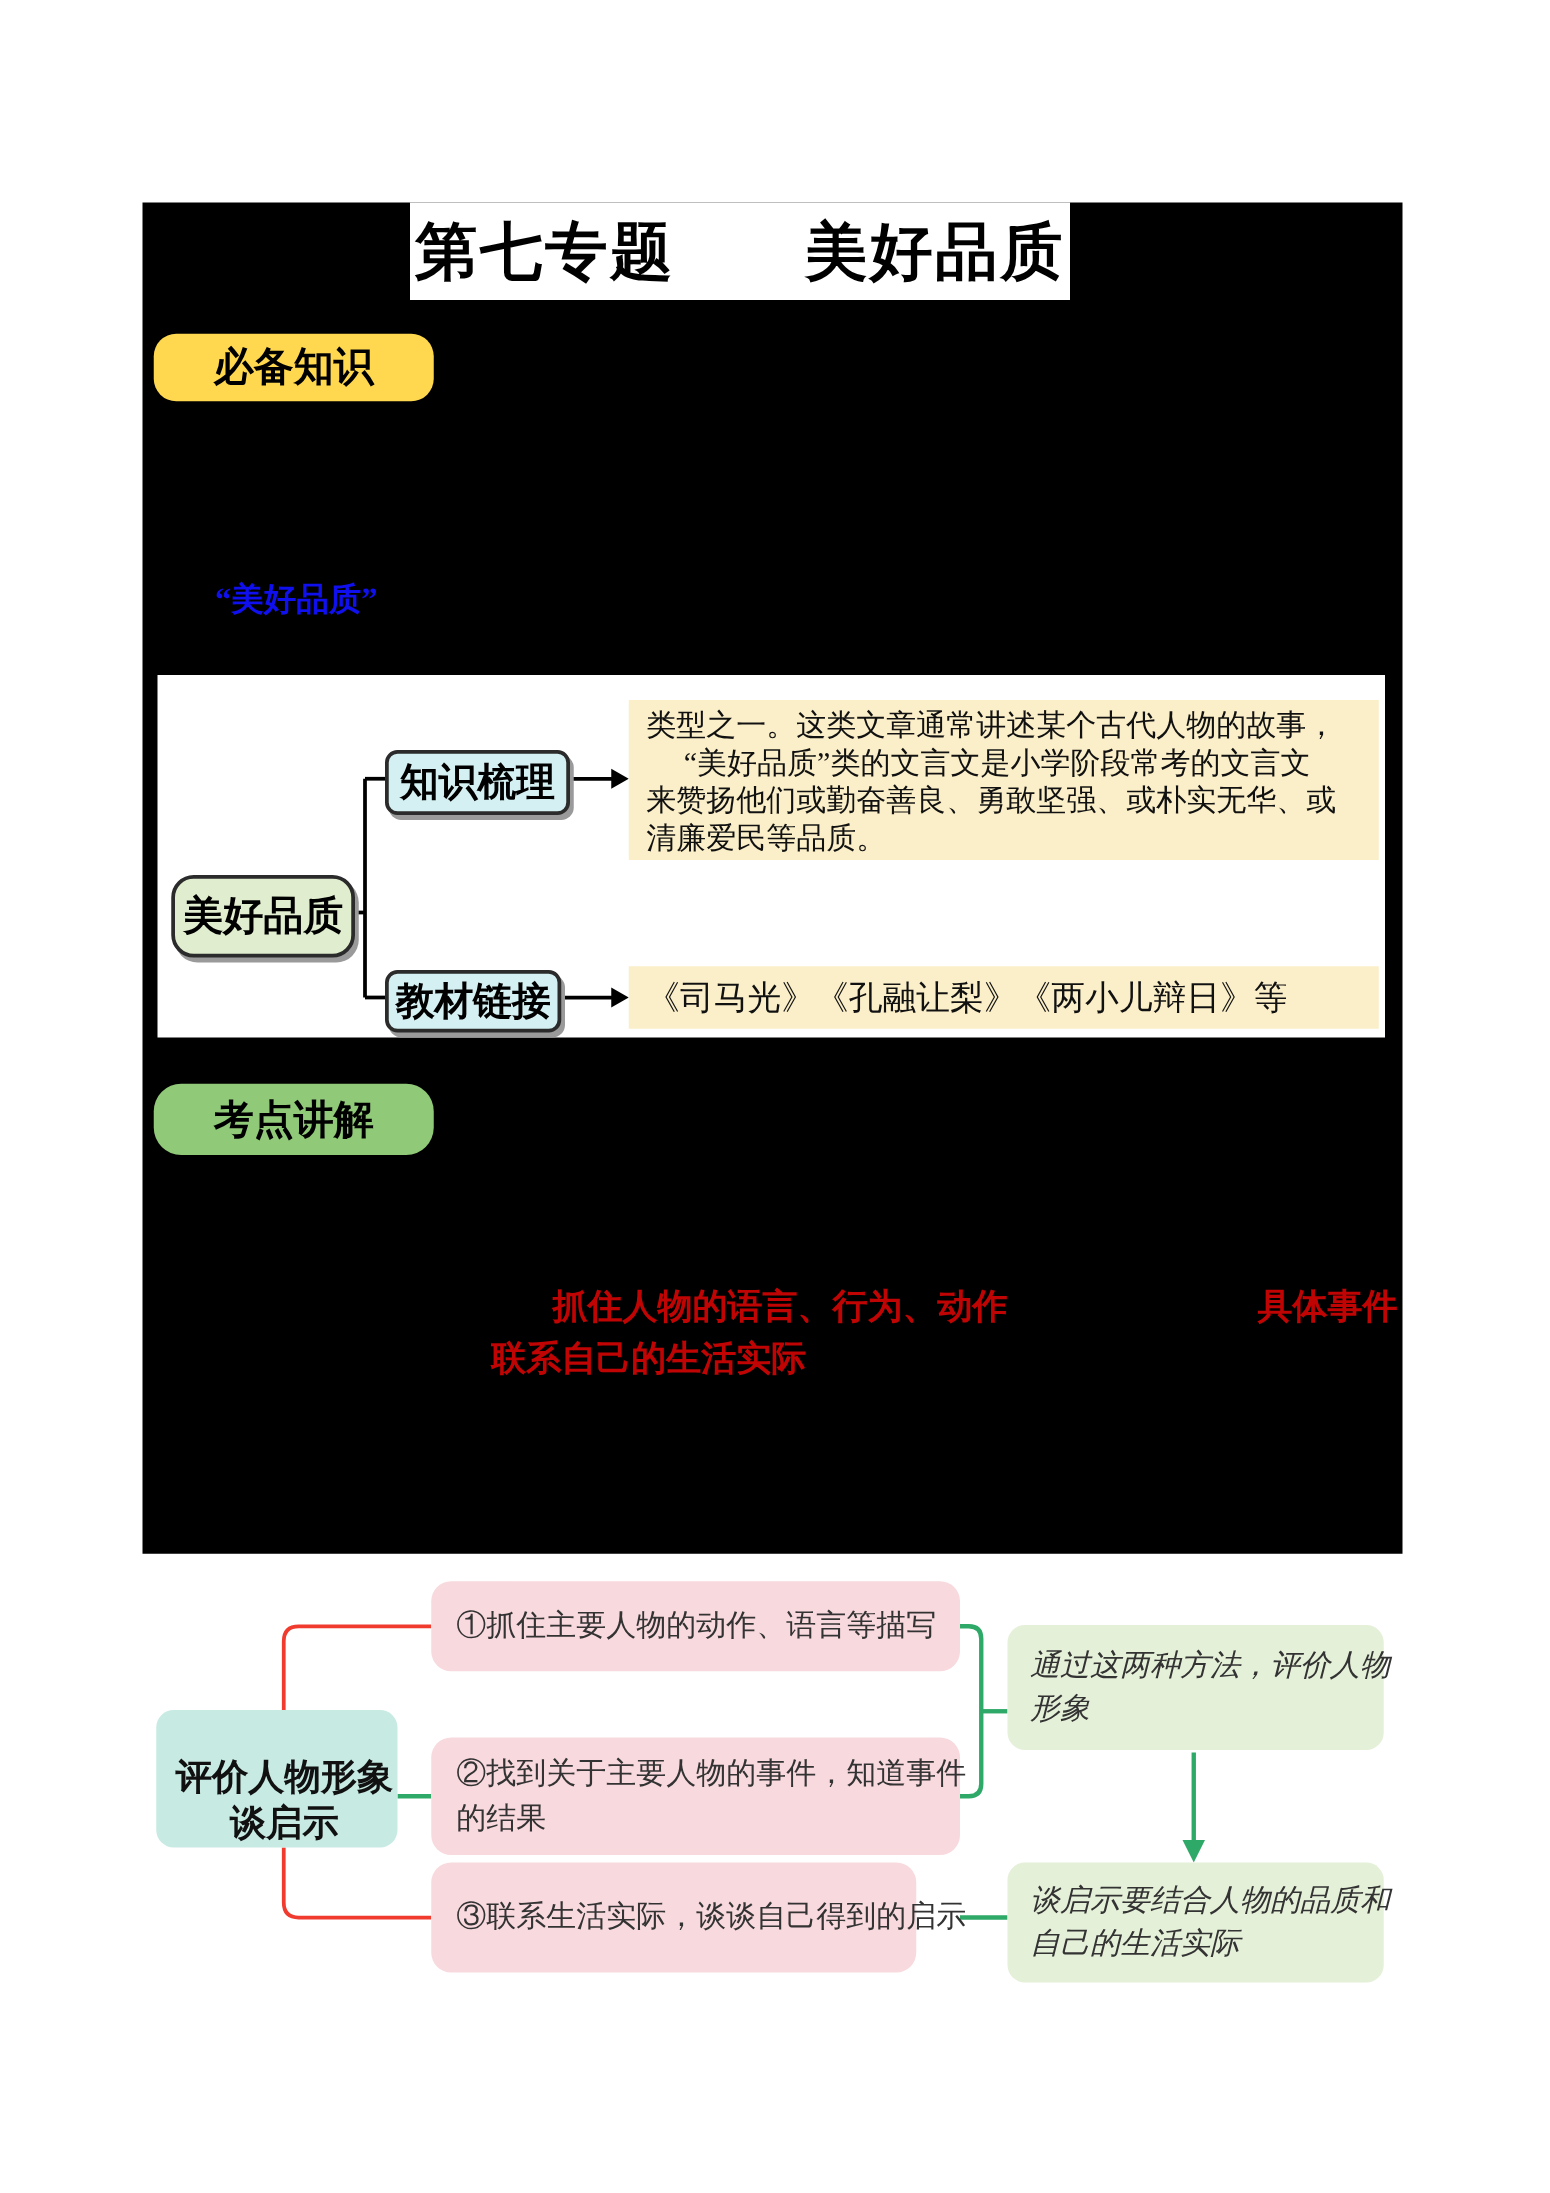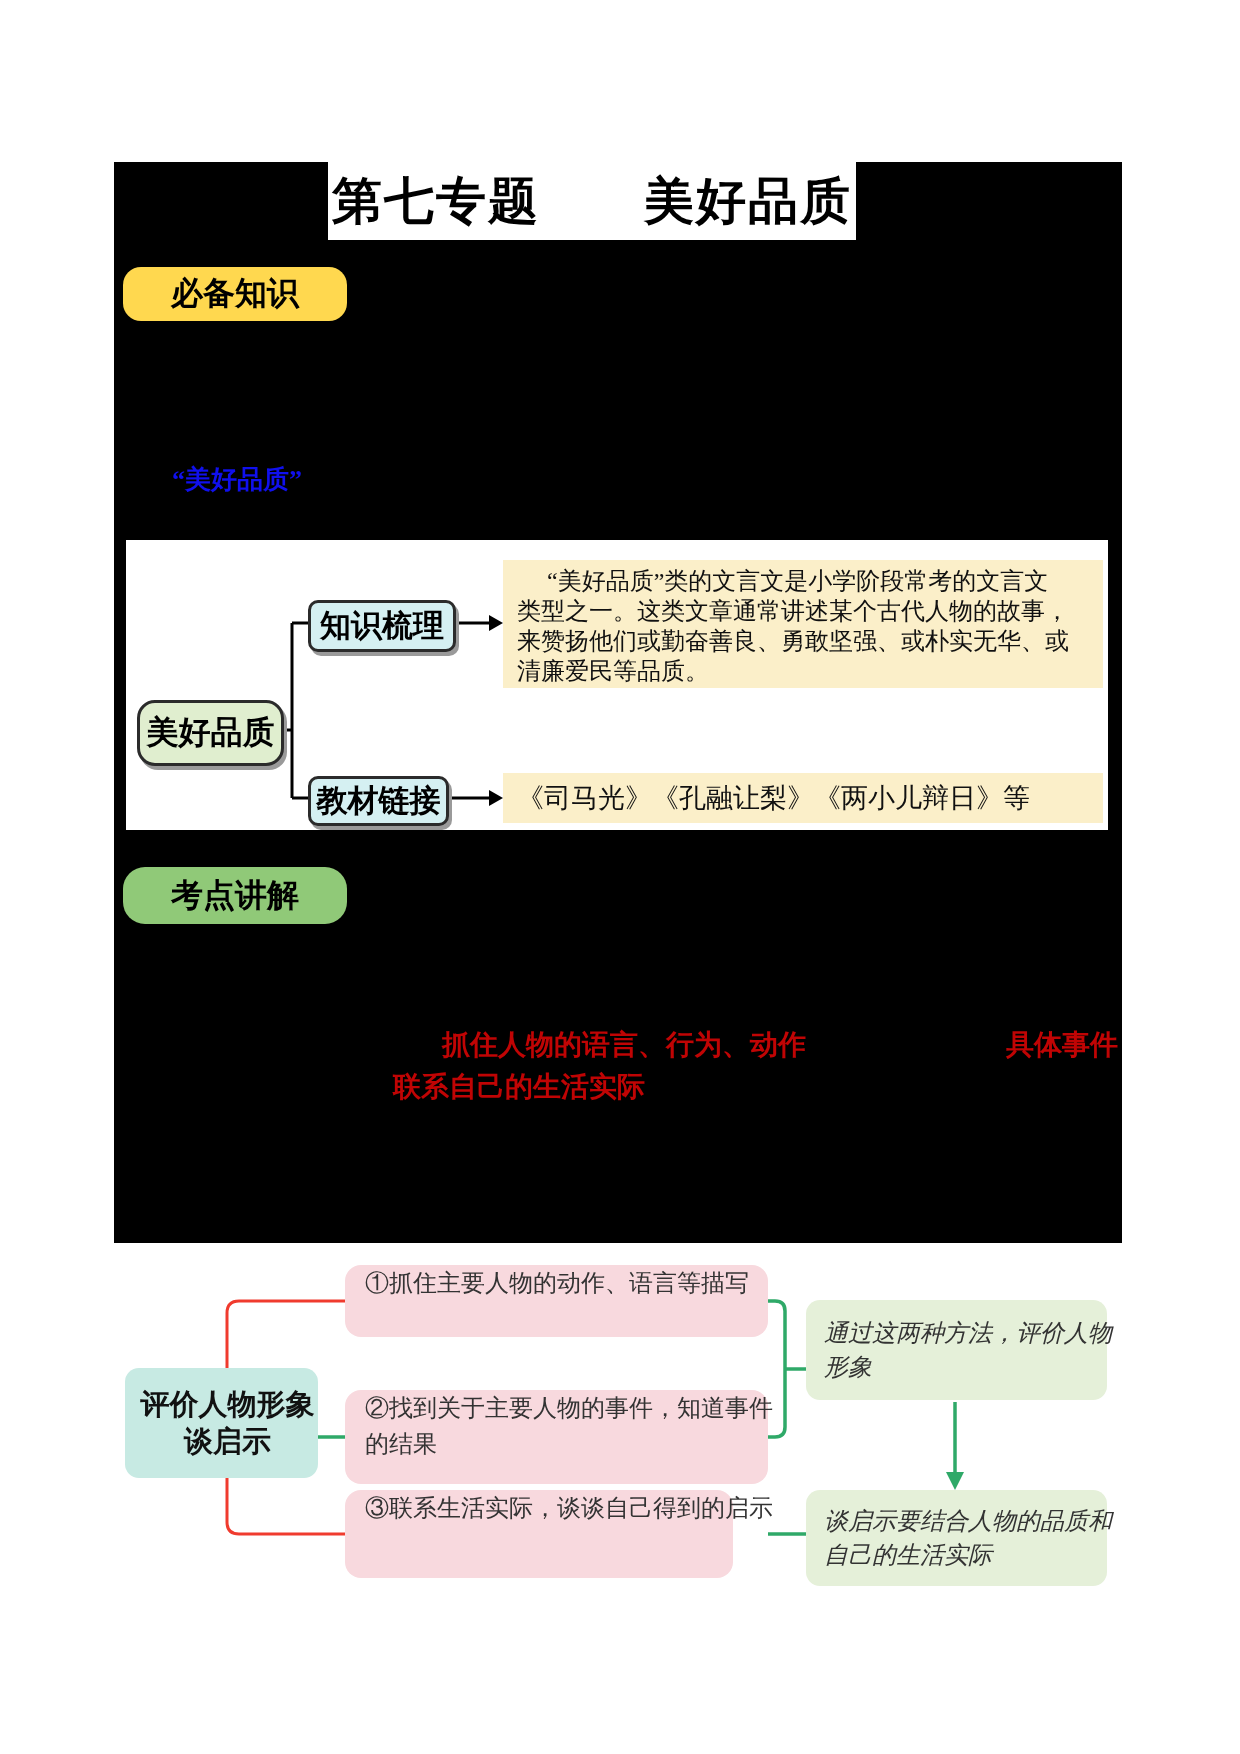--- a/index.html
+++ b/index.html
@@ -43,24 +43,24 @@
     font-weight:bold;font-size:32px;color:#000;}
   
   .red-note{z-index:3;color:#C00404;font-weight:bold;font-size:28px;
     font-family:"Liberation Serif",serif;white-space:nowrap;}
   .red1{left:442px;top:1026px;}
   .red2{left:1006px;top:1026px;}
   .red3{left:393px;top:1068px;}
   
   .flow-box{z-index:4;box-sizing:border-box;color:#333;}
   .flow-teal{left:125px;top:1368px;width:193px;height:110px;background:#C7EAE3;border-radius:14px;
-    display:flex;flex-direction:column;align-items:center;justify-content:center;
+    display:flex;flex-direction:column;align-items:center;justify-content:flex-end;
     font-weight:bold;font-size:29px;color:#111;line-height:37px;padding-left:12px;}
   .flow-pink{background:#F8D9DE;border-radius:16px;display:flex;flex-direction:column;
-    font-size:24px;line-height:36px;padding-left:20px;}
+    justify-content:center;font-size:24px;line-height:36px;padding-left:20px;}
   .pink1{left:345px;top:1265px;width:423px;height:72px;}
   .pink2{left:345px;top:1390px;width:423px;height:94px;}
   .pink3{left:345px;top:1490px;width:388px;height:88px;}
   .flow-green{background:#E5F0D9;border-radius:14px;display:flex;flex-direction:column;
     justify-content:center;font-size:24px;line-height:34px;padding-left:18px;}
   .green1{left:806px;top:1300px;width:301px;height:100px;font-style:italic;}
   .green2{left:806px;top:1490px;width:301px;height:96px;font-style:italic;}
   .ln{white-space:nowrap;}
   
   .wires{left:0;top:0;width:1240px;height:1754px;z-index:3;pointer-events:none;}
@@ -91,22 +91,22 @@
       <path d="M292 623 H308"></path>
       <path d="M292 798 H308"></path>
       <path d="M450 623 H492"></path>
       <path d="M443 798 H492"></path>
     </g>
     <polygon points="503,623 489,615 489,631" fill="#000"></polygon>
     <polygon points="503,798 489,790 489,806" fill="#000"></polygon>
   </svg>
 
   <div class="abs note-yellow ybox1">
+    <div class="pline">类型之一。这类文章通常讲述某个古代人物的故事，</div>
     <div class="pline first">“美好品质”类的文言文是小学阶段常考的文言文</div>
-    <div class="pline">类型之一。这类文章通常讲述某个古代人物的故事，</div>
     <div class="pline">来赞扬他们或勤奋善良、勇敢坚强、或朴实无华、或</div>
     <div class="pline">清廉爱民等品质。</div>
   </div>
 
   <div class="abs note-yellow ybox2">
     <span>《司马光》《孔融让梨》《两小儿辩日》等</span>
   </div>
 
   <div class="abs map-label map-knowledge">
     <span>知识梳理</span>

